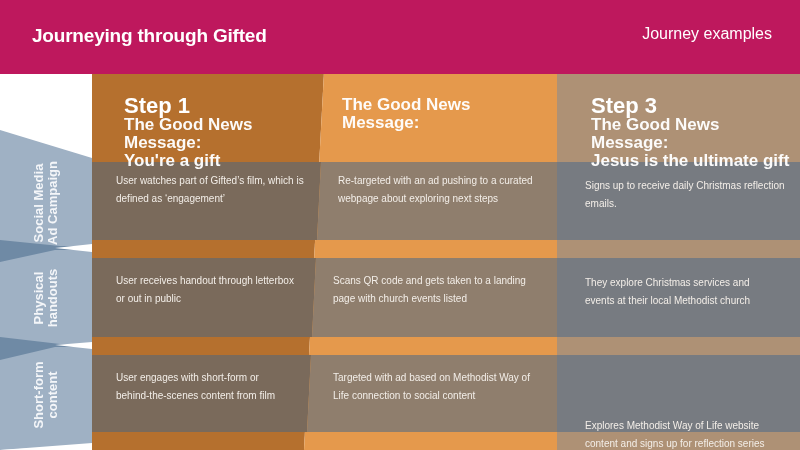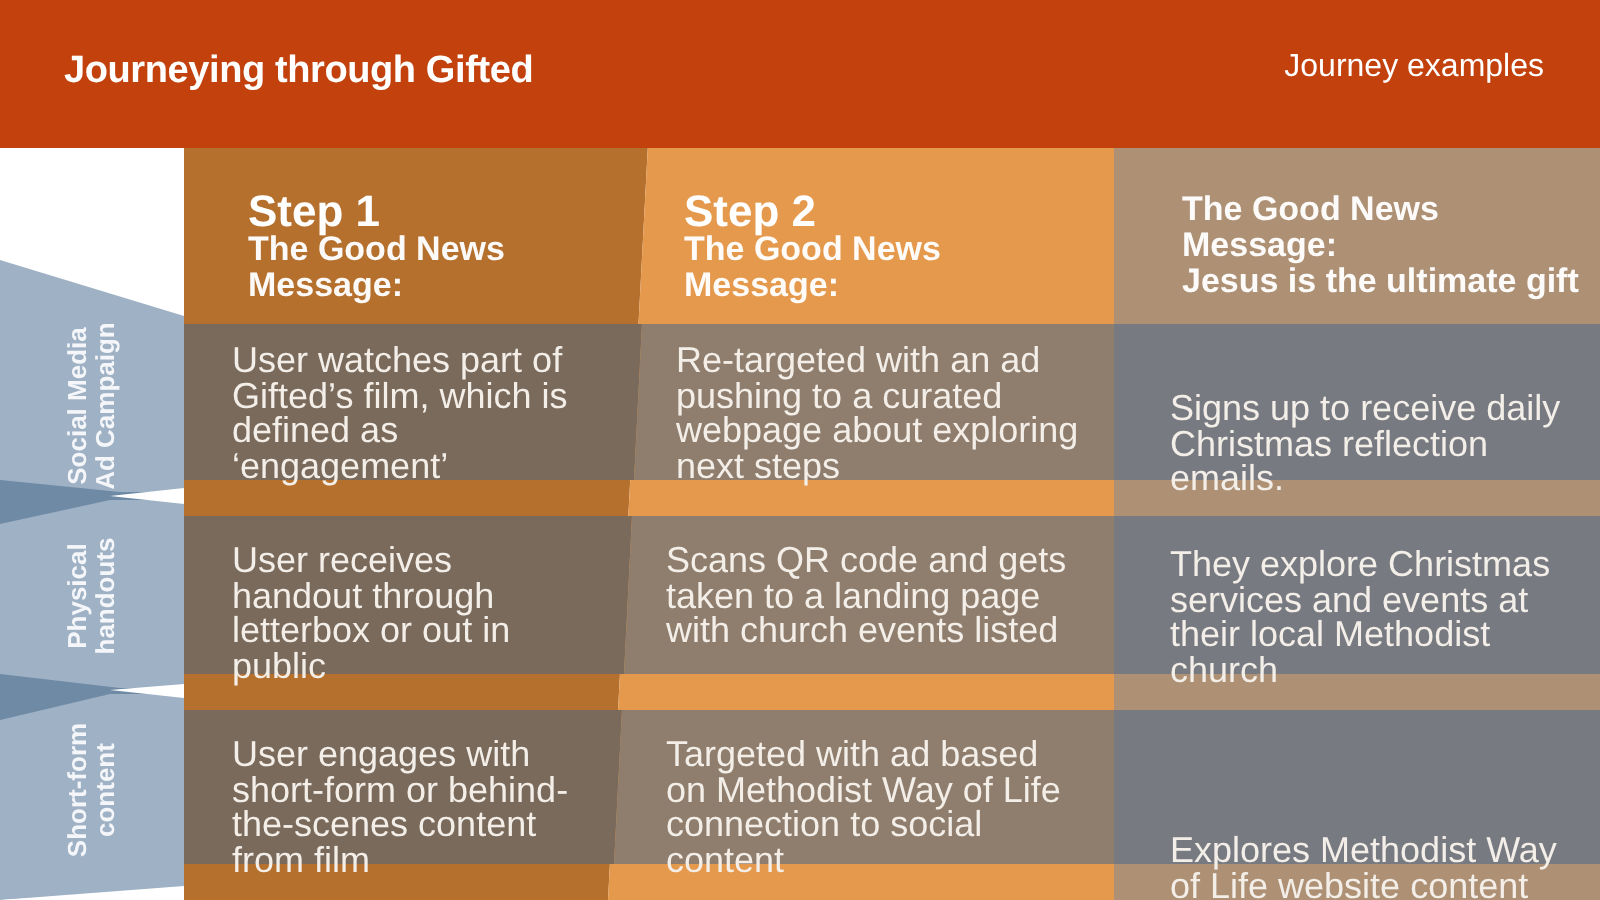--- a/index.html
+++ b/index.html
@@ -1,30 +1,30 @@
 <!DOCTYPE html>
 <html><head>
 <meta charset="utf-8">
 <style>
   * { box-sizing: border-box; margin: 0; padding: 0; }
   html, body { width: 800px; height: 450px; overflow: hidden; background: #ffffff; }
   body { position: relative; font-family: "Liberation Sans", "DejaVu Sans", sans-serif; color: #fff; }
 
-  .header { position: absolute; left: 0; top: 0; width: 800px; height: 74px; background: #c2410c; z-index: 5; }
+  .header { position: absolute; left: 0; top: 0; width: 800px; height: 74px; background: #be185d; z-index: 5; }
   .header .title { position: absolute; left: 32px; top: 25px; font-size: 19px; font-weight: bold; letter-spacing: -0.2px; }
   .header .subtitle { position: absolute; right: 28px; top: 25px; font-size: 16px; font-weight: normal; }
 
   .canvas { position: absolute; left: 0; top: 0; width: 800px; height: 450px; }
   .canvas svg { position: absolute; left: 0; top: 0; }
 
   .step-head { position: absolute; top: 96px; z-index: 3; }
   .step-head .step-num { font-size: 22px; font-weight: bold; line-height: 20px; }
   .step-head .step-msg { font-size: 17px; font-weight: bold; line-height: 18px; opacity: 0.97; }
 
-  .cell { position: absolute; font-size: 18px; line-height: 17.5px; z-index: 3; color: #F3EEE8; }
+  .cell { position: absolute; font-size: 10px; line-height: 17.5px; z-index: 3; color: #F3EEE8; }
 
   .row-label { position: absolute; z-index: 3; transform: rotate(-90deg); transform-origin: center center;
                font-size: 13px; font-weight: bold; line-height: 14px; text-align: center; color: #F4F6F9; white-space: nowrap; }
 </style>
 </head>
 <body>
 
 <div class="canvas">
   <svg width="800" height="450" viewBox="0 0 800 450">
 
@@ -55,46 +55,47 @@
 </div>
 
 <div class="header">
   <div class="title">Journeying through Gifted</div>
   <div class="subtitle">Journey examples</div>
 </div>
 
 <div class="step-head" style="left:124px; width:195px;">
   <div class="step-num">Step 1</div>
   <div class="step-msg">The Good News Message:</div>
+  <div class="step-msg">You're a gift</div>
 </div>
 <div class="step-head" style="left:342px; width:210px;">
-  <div class="step-num">Step 2</div>
   <div class="step-msg">The Good News Message:</div>
 </div>
 <div class="step-head" style="left:591px; width:205px;">
+  <div class="step-num">Step 3</div>
   <div class="step-msg">The Good News Message:</div>
   <div class="step-msg">Jesus is the ultimate gift</div>
 </div>
 
 <div class="row-label" style="left:-8px; top:188px; width:110px; height:30px;">
   <div>Social Media</div>
   <div>Ad Campaign</div>
 </div>
 <div class="row-label" style="left:-8px; top:283px; width:110px; height:30px;">
   <div>Physical</div>
   <div>handouts</div>
 </div>
 <div class="row-label" style="left:-8px; top:380px; width:110px; height:30px;">
   <div>Short-form</div>
   <div>content</div>
 </div>
 
 <div class="cell" style="left:116px; top:172px; width:196px;">User watches part of Gifted’s film, which is  defined as ‘engagement’</div>
 <div class="cell" style="left:338px; top:172px; width:212px;">Re-targeted with an ad pushing to a curated webpage about exploring next steps</div>
-<div class="cell" style="left:585px; top:196px; width:210px;">Signs up to receive daily Christmas reflection emails.</div>
+<div class="cell" style="left:585px; top:177px; width:210px;">Signs up to receive daily Christmas reflection emails.</div>
 
 <div class="cell" style="left:116px; top:272px; width:180px;">User receives handout through letterbox or out in public</div>
 <div class="cell" style="left:333px; top:272px; width:210px;">Scans QR code and gets taken to a landing page with church events listed</div>
 <div class="cell" style="left:585px; top:274px; width:195px;">They explore Christmas services and events at their local Methodist church</div>
 
 <div class="cell" style="left:116px; top:369px; width:172px;">User engages with short-form or behind-the-scenes content from film</div>
 <div class="cell" style="left:333px; top:369px; width:200px;">Targeted with ad based on Methodist Way of Life connection to social content</div>
 <div class="cell" style="left:585px; top:369px; width:200px;margin-top:48px;">Explores Methodist Way of Life website content and signs up for reflection series</div>
 
 </body></html>

